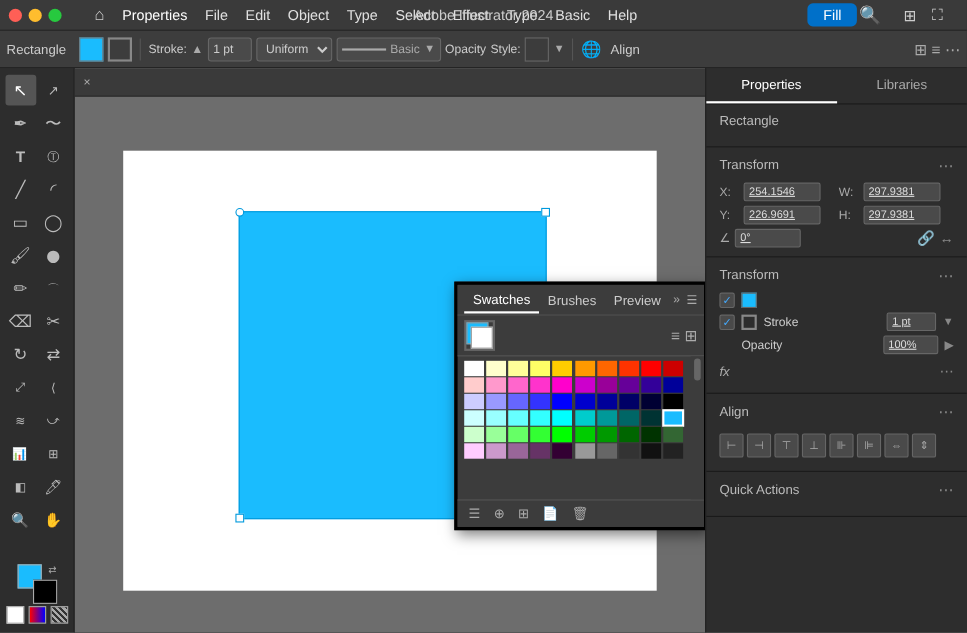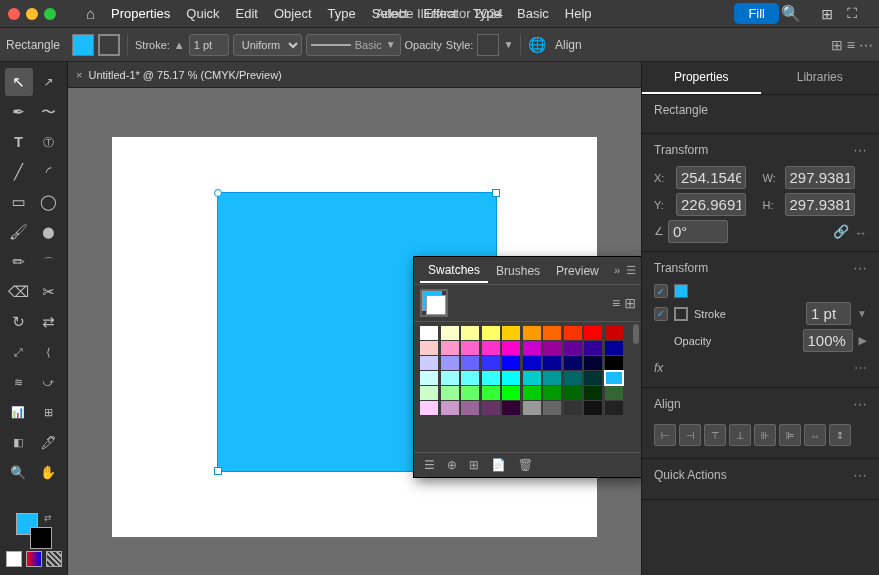--- a/index.html
+++ b/index.html
@@ -76,21 +76,21 @@
     .handle { position: absolute; width: 8px; height: 8px; background: #fff; border: 1px solid #0099dd; }
     .handle.tl { top: -4px; left: -4px; }
     .handle.tr { top: -4px; right: -4px; }
     .handle.bl { bottom: -4px; left: -4px; }
     .handle.br { bottom: -4px; right: -4px; }
     #rect-outline { position: absolute; left: 105px; top: 55px; width: 280px; height: 280px; border: 1px solid #0099dd; pointer-events: none; }
 
     
     #swatches-panel {
       position: absolute; left: 345px; top: 168px;
-      width: 230px; background: #3c3c3c; border: 1px solid #000000;
+      width: 230px; background: #3c3c3c; border: 3px solid #000000;
       box-shadow: 2px 4px 12px rgba(0,0,0,0.5); z-index: 100;
     }
     .swatches-tabs { display: flex; align-items: center; background: #3c3c3c; border-bottom: 1px solid #555; height: 28px; padding: 0 6px; }
     .sw-tab { color: #ccc; font-size: 12px; padding: 4px 8px; cursor: pointer; }
     .sw-tab.active { color: #fff; border-bottom: 2px solid #fff; }
     .sw-tab-extra { margin-left: auto; color: #aaa; font-size: 11px; display: flex; gap: 6px; }
     .sw-toolbar { display: flex; align-items: center; padding: 4px 6px; gap: 4px; background: #3c3c3c; border-bottom: 1px solid #555; }
     .sw-color-swatch { width: 28px; height: 28px; border: 2px solid #666; position: relative; cursor: pointer; }
     .sw-fg { position: absolute; top: 0; left: 0; width: 20px; height: 20px; background: #1abcfe; border: 1px solid #999; }
     .sw-bg { position: absolute; bottom: 0; right: 0; width: 20px; height: 20px; background: #fff; border: 1px solid #999; }
@@ -105,21 +105,21 @@
     #right-panel {
       width: 238px; background: #2d2d2d; border-left: 1px solid #1a1a1a;
       display: flex; flex-direction: column; flex-shrink: 0; overflow-y: auto;
     }
     .panel-tabs { display: flex; border-bottom: 1px solid #1a1a1a; }
     .panel-tab { flex: 1; text-align: center; padding: 8px 0; font-size: 12px; color: #aaa; cursor: pointer; }
     .panel-tab.active { color: #fff; border-bottom: 2px solid #fff; }
     .panel-section { padding: 8px 12px; border-bottom: 1px solid #1a1a1a; }
     .transform-item { display: flex; align-items: center; gap: 4px; }
     .transform-label { color: #aaa; font-size: 11px; width: 18px; }
-    .transform-input { background: #4a4a4a; border: 1px solid #666; color: #ddd; font-size: 15px; padding: 2px 4px; border-radius: 2px; width: 70px; }
+    .transform-input { background: #4a4a4a; border: 1px solid #666; color: #ddd; font-size: 10px; padding: 2px 4px; border-radius: 2px; width: 70px; text-decoration: underline; }
     .section-title-row { display: flex; align-items: center; justify-content: space-between; margin-bottom: 8px; }
     .section-title { color: #bbb; font-size: 12px; font-weight: 500; }
     .section-more { color: #888; font-size: 14px; cursor: pointer; }
     .appearance-item { display: flex; align-items: center; gap: 6px; margin-bottom: 4px; }
     .app-checkbox { width: 14px; height: 14px; border: 1px solid #666; background: #4a4a4a; border-radius: 2px; display: flex; align-items: center; justify-content: center; }
     .app-check { color: #4af; font-size: 10px; }
     .app-icon { width: 14px; height: 14px; border: 1px solid #666; }
     .app-fill { background: #1abcfe; }
     .app-stroke { background: transparent; border: 2px solid #888; }
     .app-label { color: #ccc; font-size: 11px; flex: 1; }
@@ -133,21 +133,21 @@
 <body>
 
 <div id="menubar">
   <div class="traffic">
     <div class="tl tl-red"></div>
     <div class="tl tl-yellow"></div>
     <div class="tl tl-green"></div>
   </div>
   <span class="home-icon">⌂</span>
   <span class="menu-item active">Properties</span>
-  <span class="menu-item">Quick</span>
+  <span class="menu-item">File</span>
   <span class="menu-item">Edit</span>
   <span class="menu-item">Object</span>
   <span class="menu-item">Type</span>
   <span class="menu-item">Select</span>
   <span class="menu-item">Effect</span>
   <span class="menu-item">Type</span>
   <span class="menu-item">Basic</span>
   <span class="menu-item">Help</span>
   <span class="title-center">Adobe Illustrator 2024</span>
   <button class="share-btn">Fill</button>
@@ -256,21 +256,20 @@
         <div style="width:16px;height:16px;background:#fff;border:1px solid #aaa;cursor:pointer;"></div>
         <div style="width:16px;height:16px;background:linear-gradient(to right, red, blue);border:1px solid #aaa;cursor:pointer;"></div>
         <div style="width:16px;height:16px;background:repeating-linear-gradient(45deg,#aaa,#aaa 2px,#333 2px,#333 4px);border:1px solid #aaa;cursor:pointer;"></div>
       </div>
     </div>
   </div>
 
   <div id="canvas-area">
     <div id="tab-bar">
       <span class="tab-close">×</span>
-      <span class="tab-title">Untitled-1* @ 75.17 % (CMYK/Preview)</span>
     </div>
     <div id="canvas-content">
       <div id="artboard">
         <div id="rect-shape"></div>
         <div id="rect-outline">
           <div class="handle tl"></div>
           <div class="handle tr"></div>
           <div class="handle bl"></div>
           <div class="handle br"></div>
         </div>

